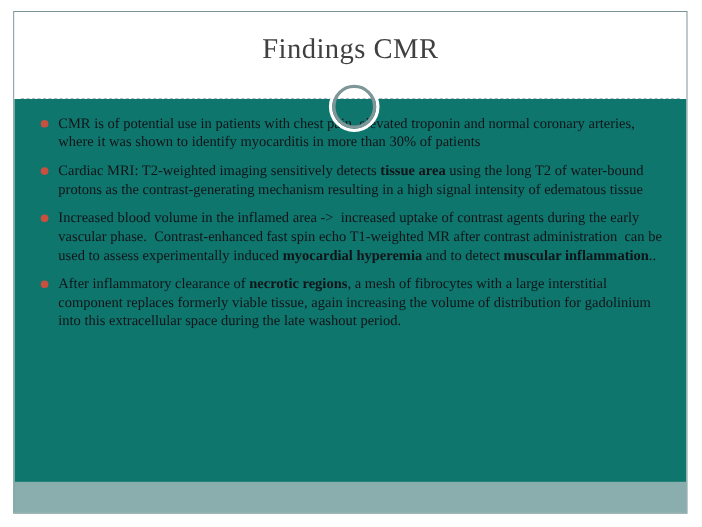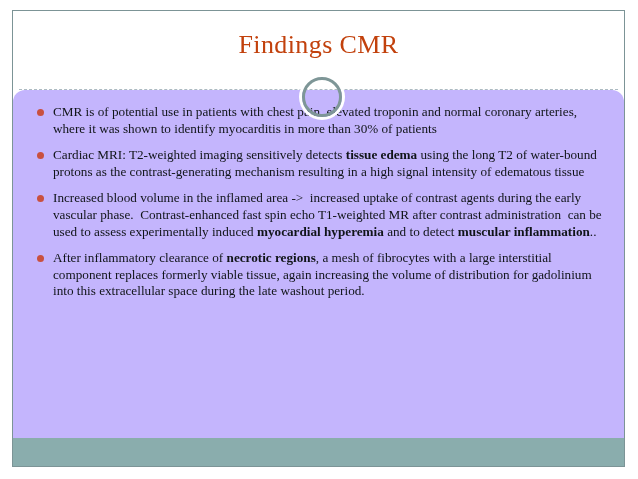--- a/index.html
+++ b/index.html
@@ -129,29 +129,29 @@
     height: 28px;
     background: #8aadad;
   }
 </style>
 </head>
 <body>
 
 <div id="slide" style="border-color: rgb(124, 148, 150);">
 
   <div class="title-zone" style="background: rgb(255, 255, 255);">
-    <div class="slide-title" style="color: #c2410c;">Findings CMR</div>
+    <div class="slide-title" style="color: #404040;">Findings CMR</div>
   </div>
 
   <div class="divider" style="border-top-color: rgb(159, 176, 184);"></div>
   <div class="ring" style="border-color: rgb(126, 150, 151);"></div>
 
-  <div class="body-zone" style="background: #c4b5fd; border-radius: 12px;">
+  <div class="body-zone" style="background: #0f766e;">
     <div class="bullets" id="bullet-list">
         <div class="bullet" style="color: rgb(16, 20, 24);"><span class="dot" style="background: rgb(201, 80, 63);"></span><span><span>CMR is of potential use in patients with chest pain, elevated troponin and normal coronary arteries, where it was shown to identify myocarditis in more than 30% of patients</span></span></div>
-        <div class="bullet" style="color: rgb(16, 20, 24);"><span class="dot" style="background: rgb(201, 80, 63);"></span><span><span>Cardiac MRI: T2-weighted imaging sensitively detects </span><b>tissue edema</b><span> using the long T2 of water-bound protons as the contrast-generating mechanism resulting in a high signal intensity of edematous tissue</span></span></div>
+        <div class="bullet" style="color: rgb(16, 20, 24);"><span class="dot" style="background: rgb(201, 80, 63);"></span><span><span>Cardiac MRI: T2-weighted imaging sensitively detects </span><b>tissue area</b><span> using the long T2 of water-bound protons as the contrast-generating mechanism resulting in a high signal intensity of edematous tissue</span></span></div>
         <div class="bullet" style="color: rgb(16, 20, 24);"><span class="dot" style="background: rgb(201, 80, 63);"></span><span><span>Increased blood volume in the inflamed area -&gt; &nbsp;increased uptake of contrast agents during the early vascular phase. &nbsp;Contrast-enhanced fast spin echo T1-weighted MR after contrast administration &nbsp;can be used to assess experimentally induced </span><b>myocardial hyperemia</b><span> and to detect </span><b>muscular inflammation</b><span>..</span></span></div>
         <div class="bullet" style="color: rgb(16, 20, 24);"><span class="dot" style="background: rgb(201, 80, 63);"></span><span><span>After inflammatory clearance of </span><b>necrotic regions</b><span>, a mesh of fibrocytes with a large interstitial component replaces formerly viable tissue, again increasing the volume of distribution for gadolinium into this extracellular space during the late washout period.</span></span></div>
       </div>
     <div class="bottom-bar" style="background: rgb(138, 173, 173);"></div>
   </div>
 
 </div>
 
 </body></html>

